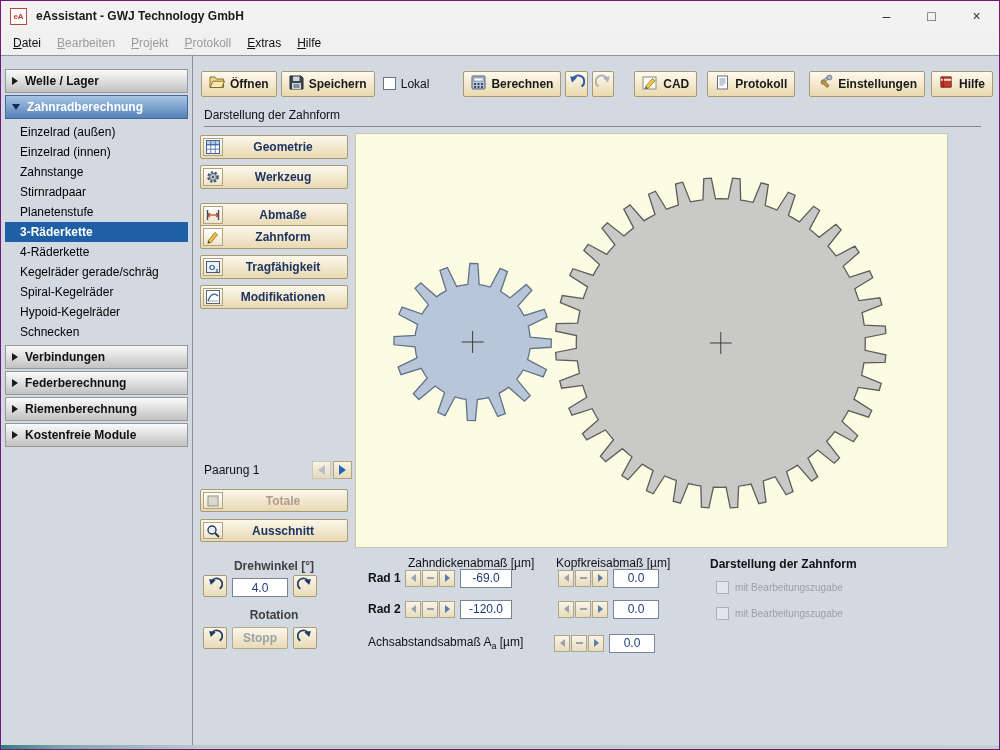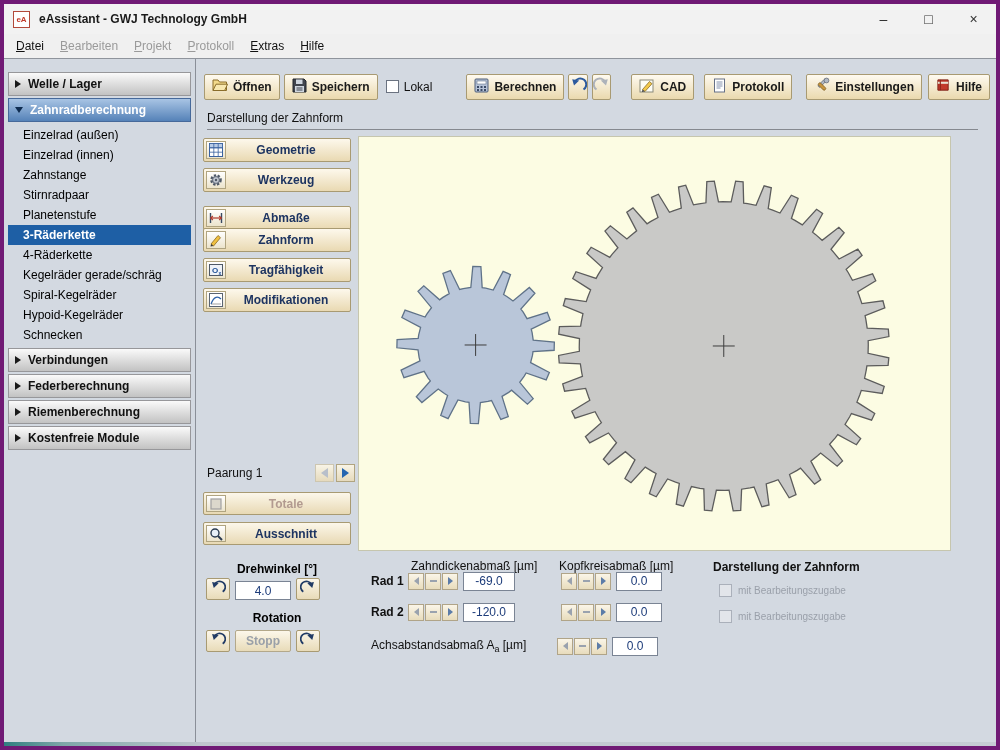--- a/index.html
+++ b/index.html
@@ -1,17 +1,17 @@
 <!DOCTYPE html>
 <html><head>
 <meta charset="utf-8">
 <style>
   * { margin:0; padding:0; box-sizing:border-box; font-family:"Liberation Sans","DejaVu Sans",sans-serif; }
   html,body { width:1000px; height:750px; }
-  .window { width:1000px; height:750px; border:4px solid #701a75; background:#d3d9e1; display:flex; flex-direction:column; overflow:hidden; }
+  .window { width:1000px; height:750px; border:1px solid #701a75; background:#d3d9e1; display:flex; flex-direction:column; overflow:hidden; }
 
   
   .titlebar { height:30px; background:#f2f2f2; display:flex; align-items:center; padding-left:9px; flex:0 0 auto; }
   .app-icon { width:17px; height:17px; border:1px solid #b2493a; background:#fff; color:#c03a2a; font-size:8px; font-weight:bold; display:flex; align-items:center; justify-content:center; }
   .win-title { font-size:12px; color:#1a1a1a; margin-left:9px; font-weight:bold; }
   .win-controls { margin-left:auto; display:flex; height:100%; }
   .win-btn { width:45px; height:100%; display:flex; align-items:center; justify-content:center; font-size:14px; color:#333; }
 
   
   .menubar { height:25px; background:#f0f0f0; border-bottom:1px solid #8f949c; display:flex; align-items:center; padding-left:4px; flex:0 0 auto; }
@@ -56,21 +56,21 @@
   .pair-btn { width:19px; height:18px; display:flex; align-items:center; justify-content:center; background:linear-gradient(#f8f4e6,#e6dabc); border:1px solid #b0a480; margin-left:2px; }
   .pair-btn.prev { border-color:#cdc6b0; }
   .tri-left-gray { width:0; height:0; border-right:7px solid #b8bfca; border-top:5px solid transparent; border-bottom:5px solid transparent; }
   .tri-right-blue { width:0; height:0; border-left:7px solid #2566b0; border-top:5px solid transparent; border-bottom:5px solid transparent; }
 
   .zoom-btn { position:absolute; left:7px; width:148px; height:23px; background:linear-gradient(#fcf7ea,#e8d9b4); border:1px solid #a89a72; border-radius:2px; font-size:12px; font-weight:bold; }
   .zoom-btn .vb-ico { top:2px; height:17px; }
   .totale { top:433px; color:#b29a90; }
   .ausschnitt { top:463px; color:#1d3461; }
 
-  .ctl-label { position:absolute; font-size:12px; color:#000000; font-weight:bold; text-align:center; }
+  .ctl-label { position:absolute; font-size:12px; color:#404040; font-weight:bold; text-align:center; }
   .ctl-row { position:absolute; display:flex; align-items:flex-end; gap:5px; }
   .rot-btn { width:24px; height:22px; background:linear-gradient(#fcf7ea,#e8dbb8); border:1px solid #a89a72; border-radius:2px; display:flex; align-items:center; justify-content:center; }
   .stop-btn { width:56px; height:22px; background:linear-gradient(#fcf7ea,#e8dbb8); border:1px solid #b3a88a; border-radius:2px; font-size:12px; font-weight:bold; color:#9aa0a8; }
   .num-input { height:19px; border:1px solid #7a8494; background:#fff; font-size:12px; color:#1d3c7a; text-align:center; }
 
   .col-header { position:absolute; font-size:12px; color:#111; }
   .rad-row { position:absolute; display:flex; align-items:center; height:20px; }
   .rad-label { width:37px; font-size:12px; font-weight:bold; color:#111; }
   .spin { display:flex; }
   .spin-btn { width:16px; height:17px; background:linear-gradient(#faf5e8,#e8dcbc); border:1px solid #b0a488; display:flex; align-items:center; justify-content:center; margin-right:1px; }

